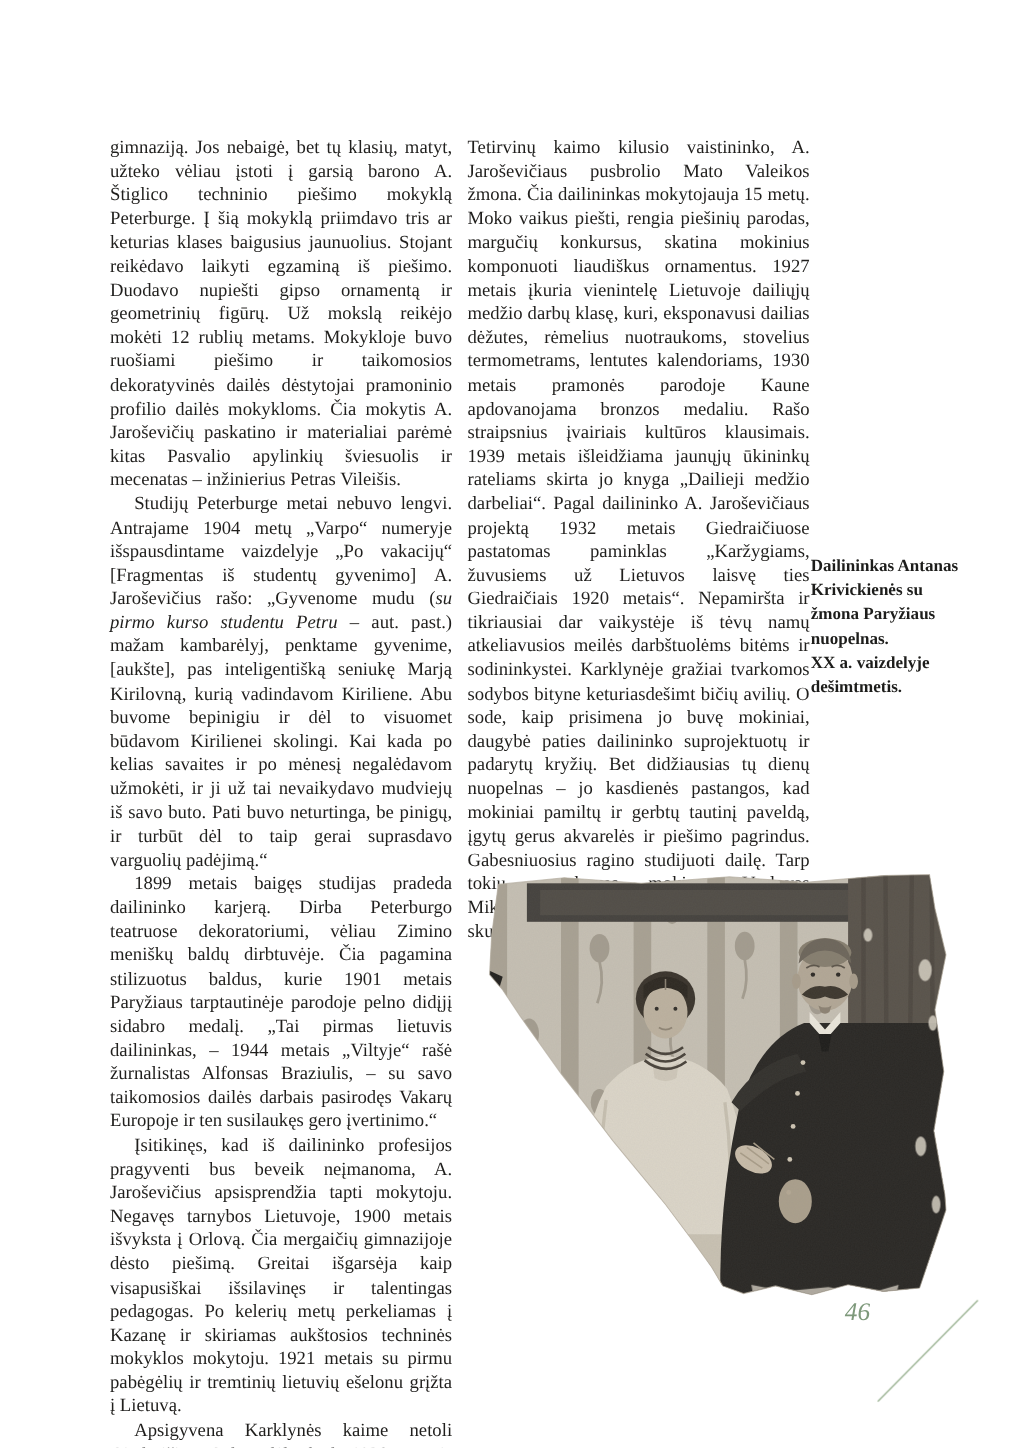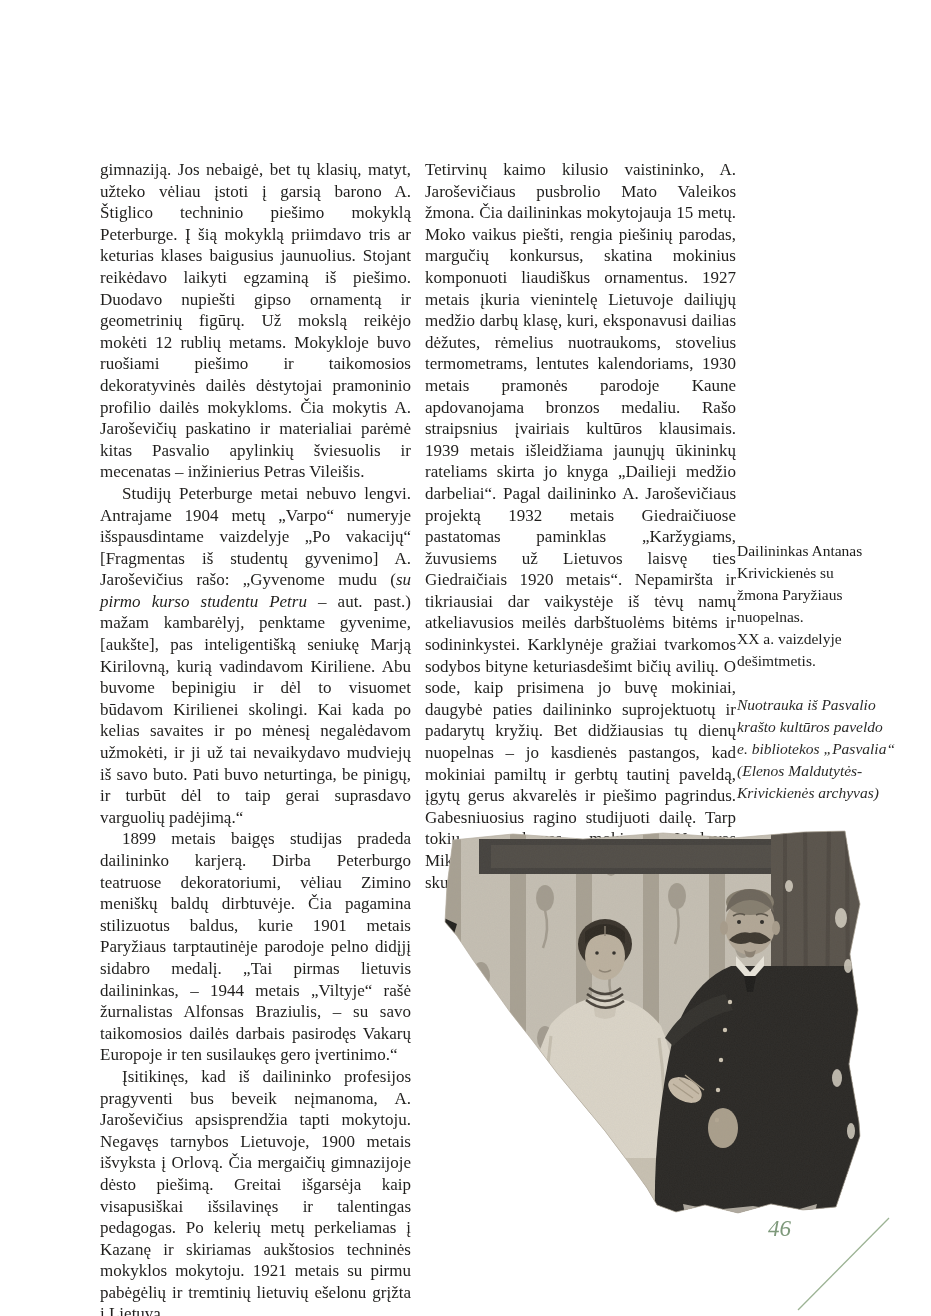--- a/index.html
+++ b/index.html
@@ -1,33 +1,33 @@
 <!DOCTYPE html>
 <html lang="lt"><head>
 <meta charset="utf-8">
 <style>
   html,body{margin:0;padding:0;}
   body{
     width:931px;height:1316px;position:relative;background:#ffffff;
     font-family:"Liberation Serif","DejaVu Serif",serif;
     overflow:hidden;
   }
-  .page{position:absolute;inset:0;background:#ffffff;margin-top:36px;}
+  .page{position:absolute;inset:0;background:#ffffff;}
   .column{
     position:absolute;top:123px;width:311px;
     font-size:17px;line-height:21.6px;color:#201f1d;
     text-align:justify;
   }
   .col-left{left:100px;}
   .col-right{left:425px;}
   .para{margin:0;}
   .para.indent{text-indent:22px;}
   .it{font-style:italic;}
   .caption{position:absolute;left:737px;top:504px;width:180px;color:#1d1d1b;}
-  .caption-title{font-weight:normal;font-size:15.5px;line-height:22px;}
+  .caption-title{font-weight:bold;font-size:15.5px;line-height:22px;}
   .caption-credit{margin-top:22px;font-style:italic;font-size:15.5px;line-height:22px;color:#2a2a28;}
   .photo{position:absolute;left:433px;top:790px;width:428px;height:392px;margin:0;}
   .folio-num{position:absolute;font-style:italic;font-size:23px;color:#7e997b;}
   .folio-left{left:768px;top:1180px;}
   .folio-right{left:823px;top:1327px;}
   .folio-line{position:absolute;left:793px;top:1177px;width:102px;height:102px;}
 </style>
 </head>
 <body>
 
@@ -46,27 +46,20 @@
     </section>
 
   <aside class="caption">
     <div class="caption-title" id="caption-title">
         <div>Dailininkas Antanas</div>
         <div>Krivickienės su</div>
         <div>žmona Paryžiaus</div>
         <div>nuopelnas.</div>
         <div>XX a. vaizdelyje</div>
         <div>dešimtmetis.</div>
-      </div>
-    <div class="caption-credit" id="caption-credit">
-        <div>Nuotrauka iš Pasvalio</div>
-        <div>krašto kultūros paveldo</div>
-        <div>e. bibliotekos „Pasvalia“</div>
-        <div>(Elenos Maldutytės-</div>
-        <div>Krivickienės archyvas)</div>
       </div>
   </aside>
 
   <figure class="photo">
     <svg viewBox="0 0 428 392" width="428" height="392">
       <defs>
         <clipPath id="tearClip">
           <path d="M20,14 L80,8 L150,13 L230,7 L300,12 L370,6 L412,5
                    L417,36 L427,78 L417,128 L425,184 L416,238 L426,296 L427,310
                    L403,381 L370,384 L338,378 L305,387 L272,379 L243,386 L224,379

